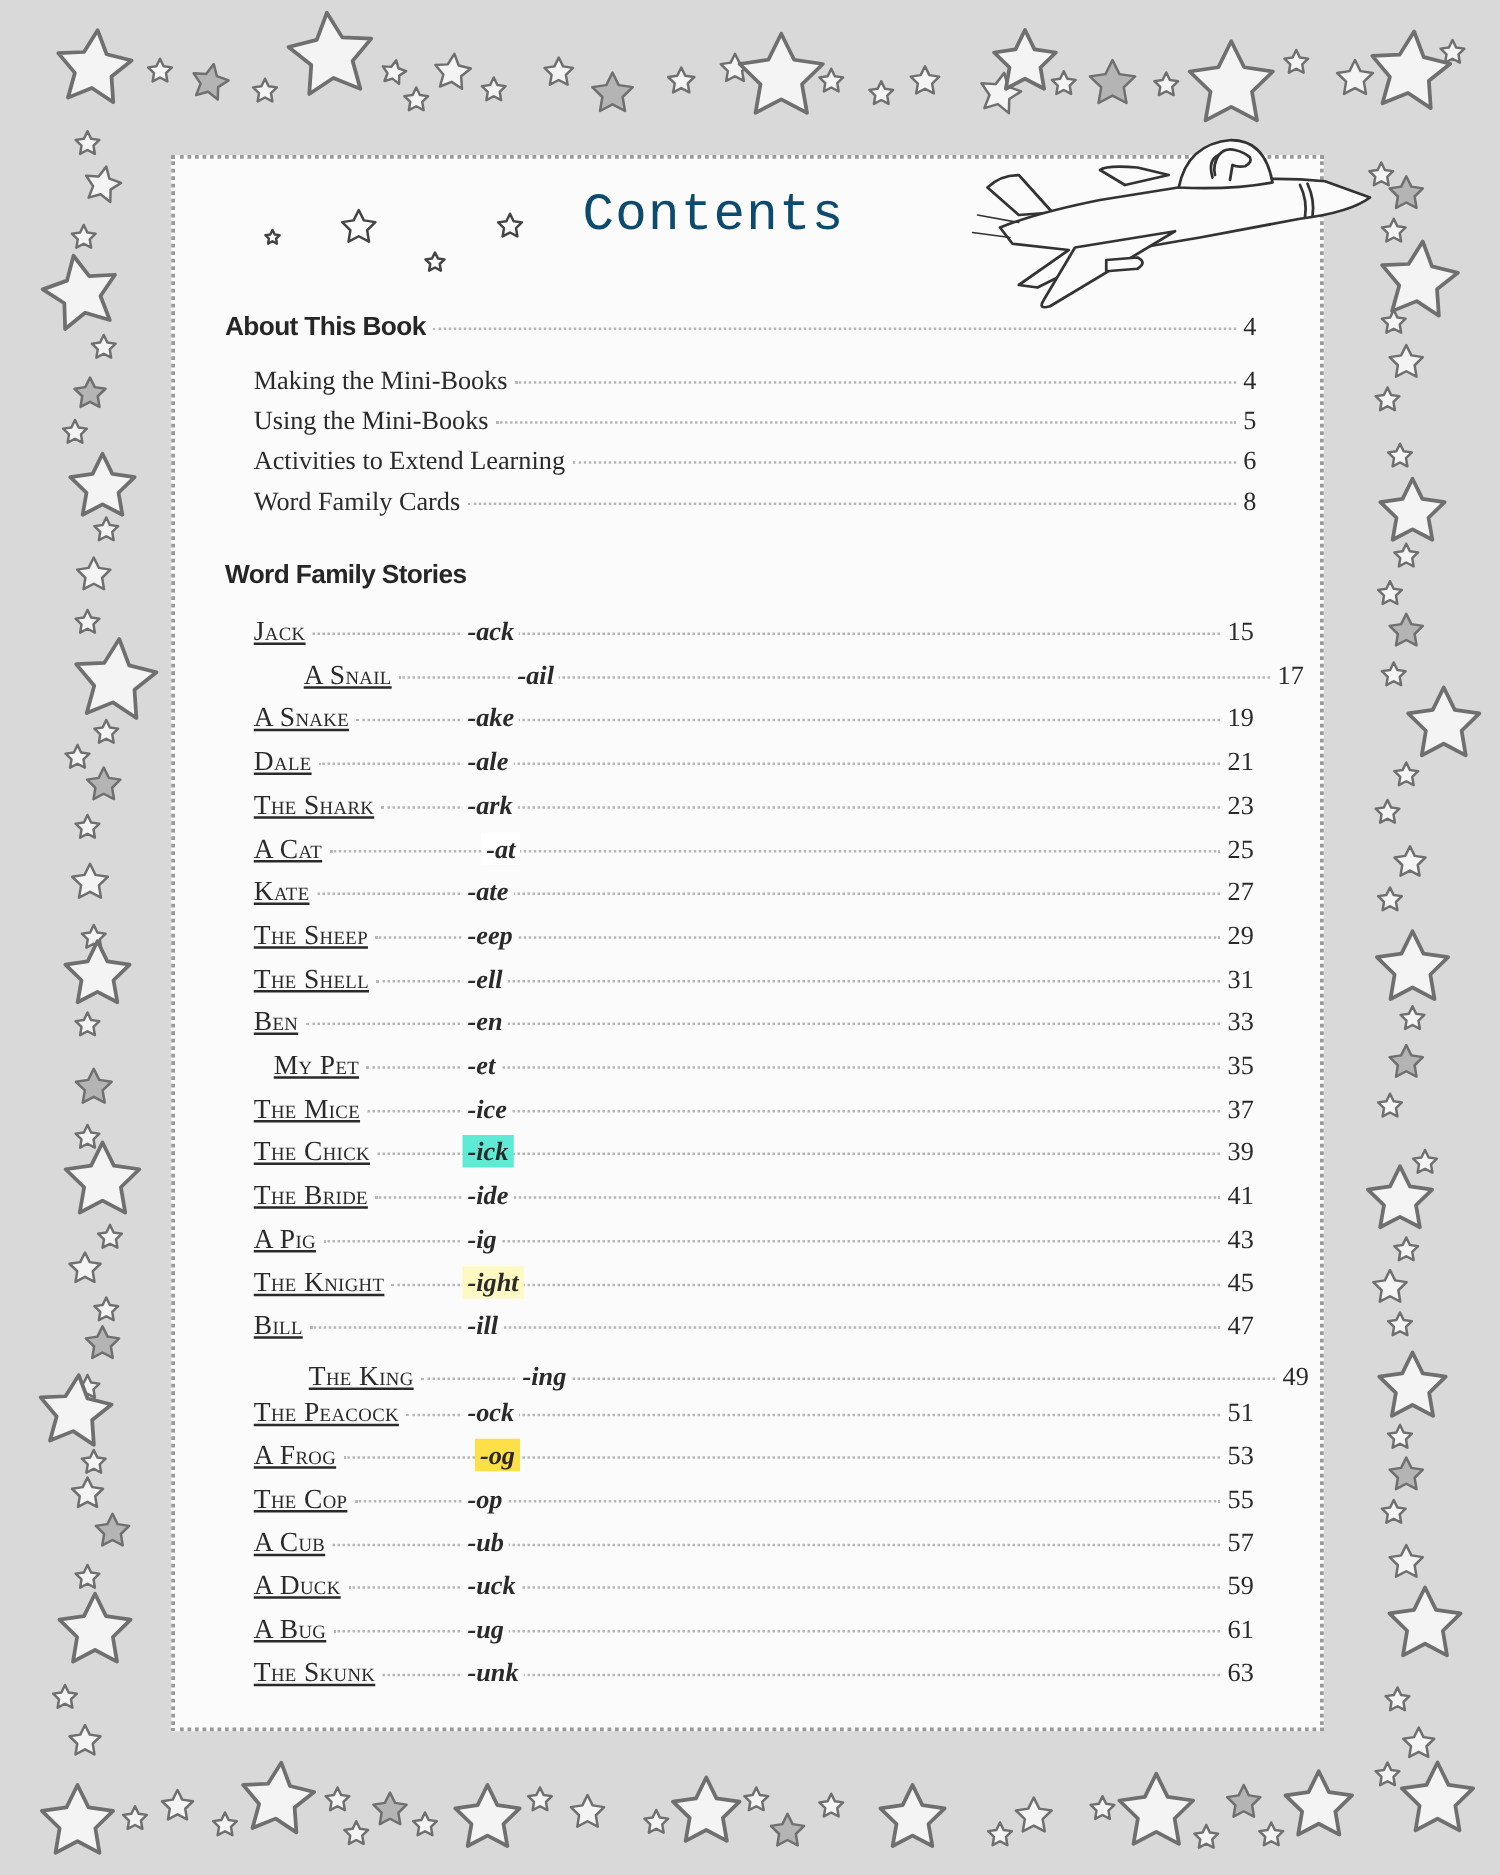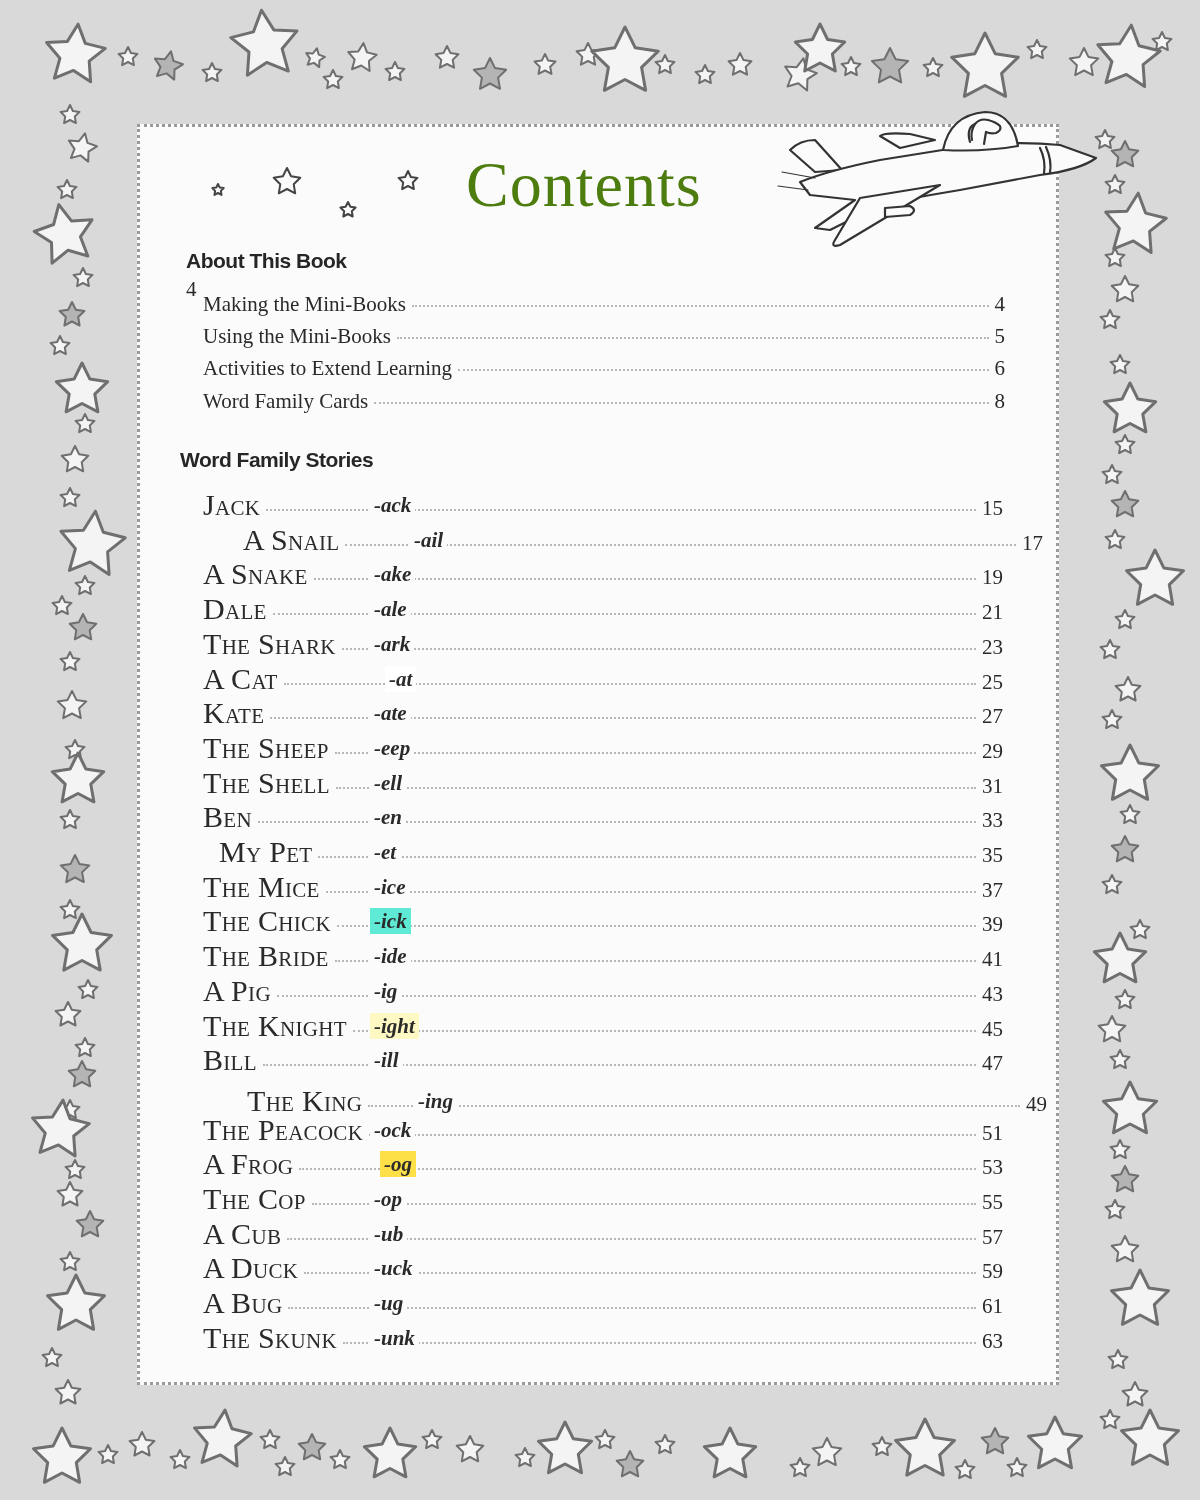--- a/index.html
+++ b/index.html
@@ -11,40 +11,40 @@
   }
   #stars { position: absolute; left: 0; top: 0; width: 1200px; height: 1500px; }
   .panel {
     position: absolute; left: 137px; top: 124px; width: 922px; height: 1261px;
     background: #fbfbfb;
     border: 3px dotted #9a9a9a;
     box-sizing: border-box;
   }
   .title {
     position: absolute; left: 466px; top: 148px;
-    font-family: Liberation Serif, serif;
-    font-size: 64px; font-weight: 300; letter-spacing: 1px;
-    color: #4d7c0f; margin: 0;
+    font-family: Liberation Mono, monospace;
+    font-size: 42px; font-weight: 300; letter-spacing: 1px;
+    color: #0c4a6e; margin: 0;
   }
   #deco { position: absolute; left: 0; top: 0; width: 1200px; height: 1500px; pointer-events: none; }
   .toc { position: absolute; left: 0; top: 0; width: 1200px; }
   .row {
     position: absolute; display: flex; align-items: baseline;
     font-size: 21px; line-height: 26px; white-space: nowrap;
   }
   .row .lead {
     flex: 1 1 auto; margin: 0 6px; height: 0;
     border-bottom: 2px dotted #b7b7b7; transform: translateY(-4px);
   }
   .row .num { flex: 0 0 auto; }
   .sec-head {
     font-family: "Liberation Sans", sans-serif; font-weight: bold;
     font-size: 21px; letter-spacing: -0.5px; color: #262626;
   }
-  .story .name { font-variant: small-caps; font-size: 30px; letter-spacing: 0.3px; }
+  .story .name { font-variant: small-caps; font-size: 22px; letter-spacing: 0.3px; text-decoration: underline; }
   .story .fam { font-style: italic; font-weight: bold; font-size: 21px; }
 </style>
 </head>
 <body>
 
 <svg id="stars" viewBox="0 0 1200 1500">
     <polygon points="78.1,24.2 85.3,43.4 105.3,48.4 89.2,61.2 90.6,81.8 73.5,70.4 54.4,78.1 59.9,58.3 46.6,42.5 67.2,41.6" fill="#f4f4f4" stroke="#6f6f6f" stroke-width="3" stroke-linejoin="round"></polygon>
     <polygon points="128.0,47.0 130.9,53.0 137.5,53.9 132.8,58.5 133.9,65.1 128.0,62.0 122.1,65.1 123.2,58.5 118.5,53.9 125.1,53.0" fill="#f4f4f4" stroke="#6f6f6f" stroke-width="2" stroke-linejoin="round"></polygon>
     <polygon points="171.0,51.3 173.5,60.9 182.9,64.3 174.5,69.7 174.2,79.6 166.5,73.4 156.9,76.1 160.5,66.9 154.9,58.6 164.9,59.2" fill="#b4b4b4" stroke="#6f6f6f" stroke-width="2" stroke-linejoin="round"></polygon>
     <polygon points="212.0,63.0 214.9,69.0 221.5,69.9 216.8,74.5 217.9,81.1 212.0,78.0 206.1,81.1 207.2,74.5 202.5,69.9 209.1,69.0" fill="#f4f4f4" stroke="#6f6f6f" stroke-width="2" stroke-linejoin="round"></polygon>
@@ -200,21 +200,21 @@
     <path d="M885 208 L910 206 Q918 210 910 215 L885 217 Z"></path>
 
     <path d="M782 172 L815 178 M778 186 L808 190" fill="none" stroke-width="1.2"></path>
   </g>
 </svg>
 
 <h1 class="title">Contents</h1>
 
 <div class="toc">
 
-  <div class="row" style="left:180px; top:248px; width:825px;flex-direction:column;">
+  <div class="row" style="left:180px; top:248px; width:825px;">
     <span class="sec-head">About This Book</span>
     <span class="lead"></span>
     <span class="num">4</span>
   </div>
   <div id="about-items">
       <div class="row" style="left: 203px; top: 291px; width: 802px;">
         <span>Making the Mini-Books</span>
         <span class="lead"></span>
         <span class="num">4</span>
       </div>

